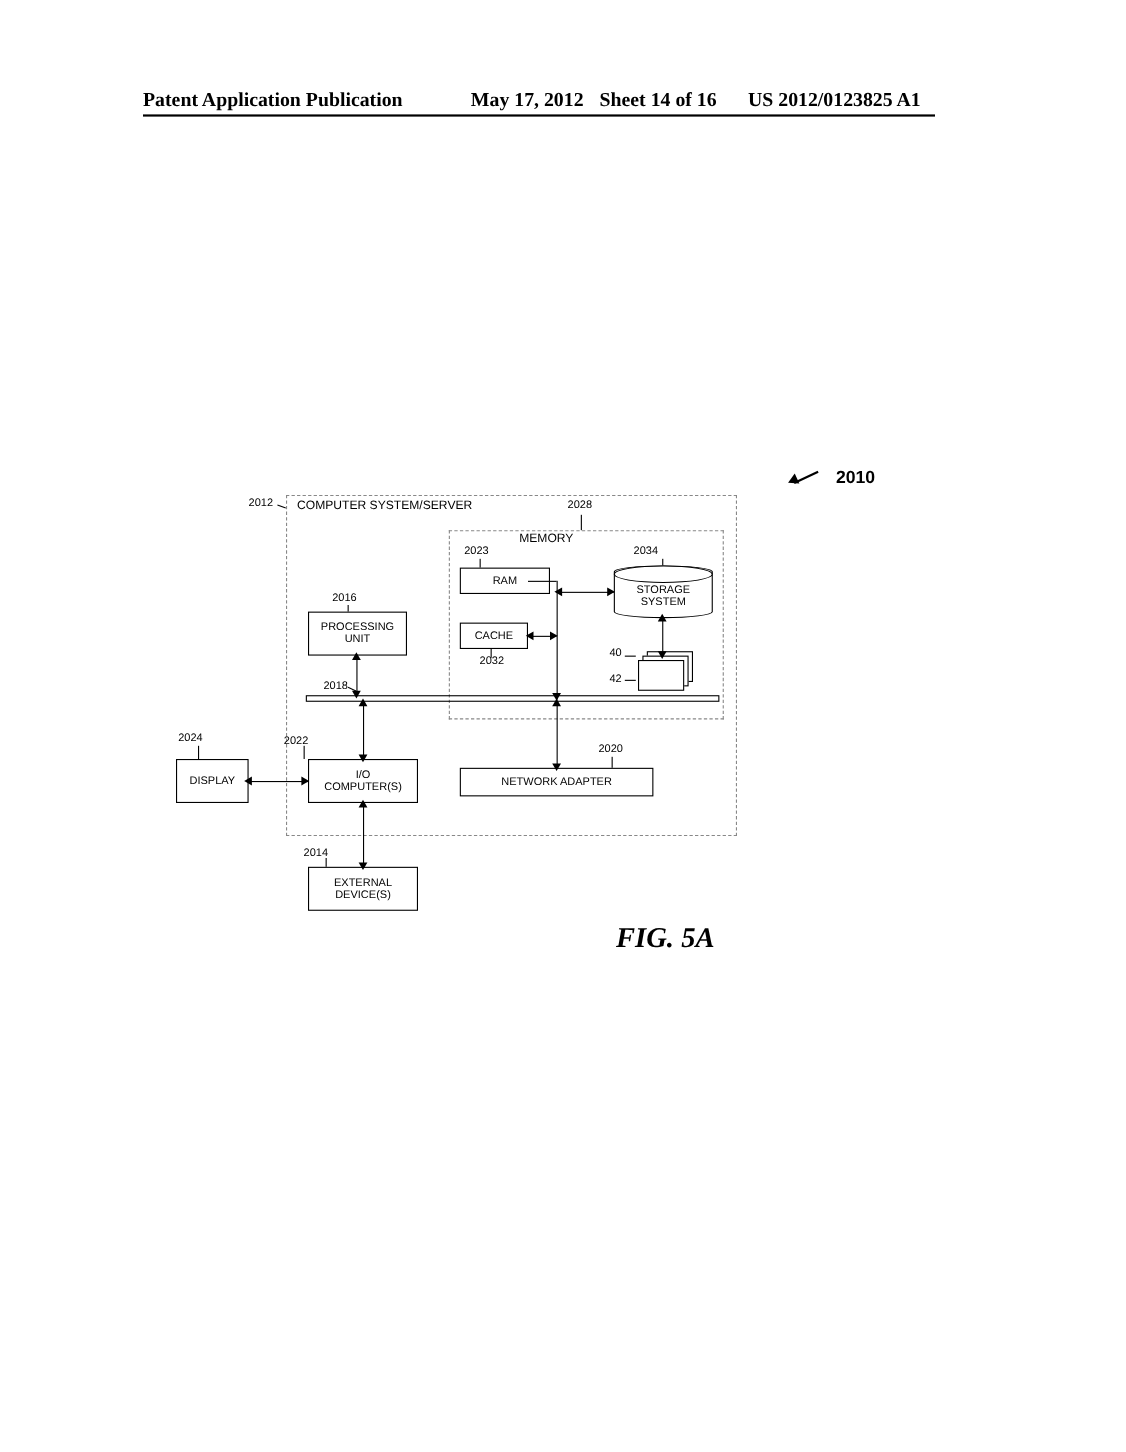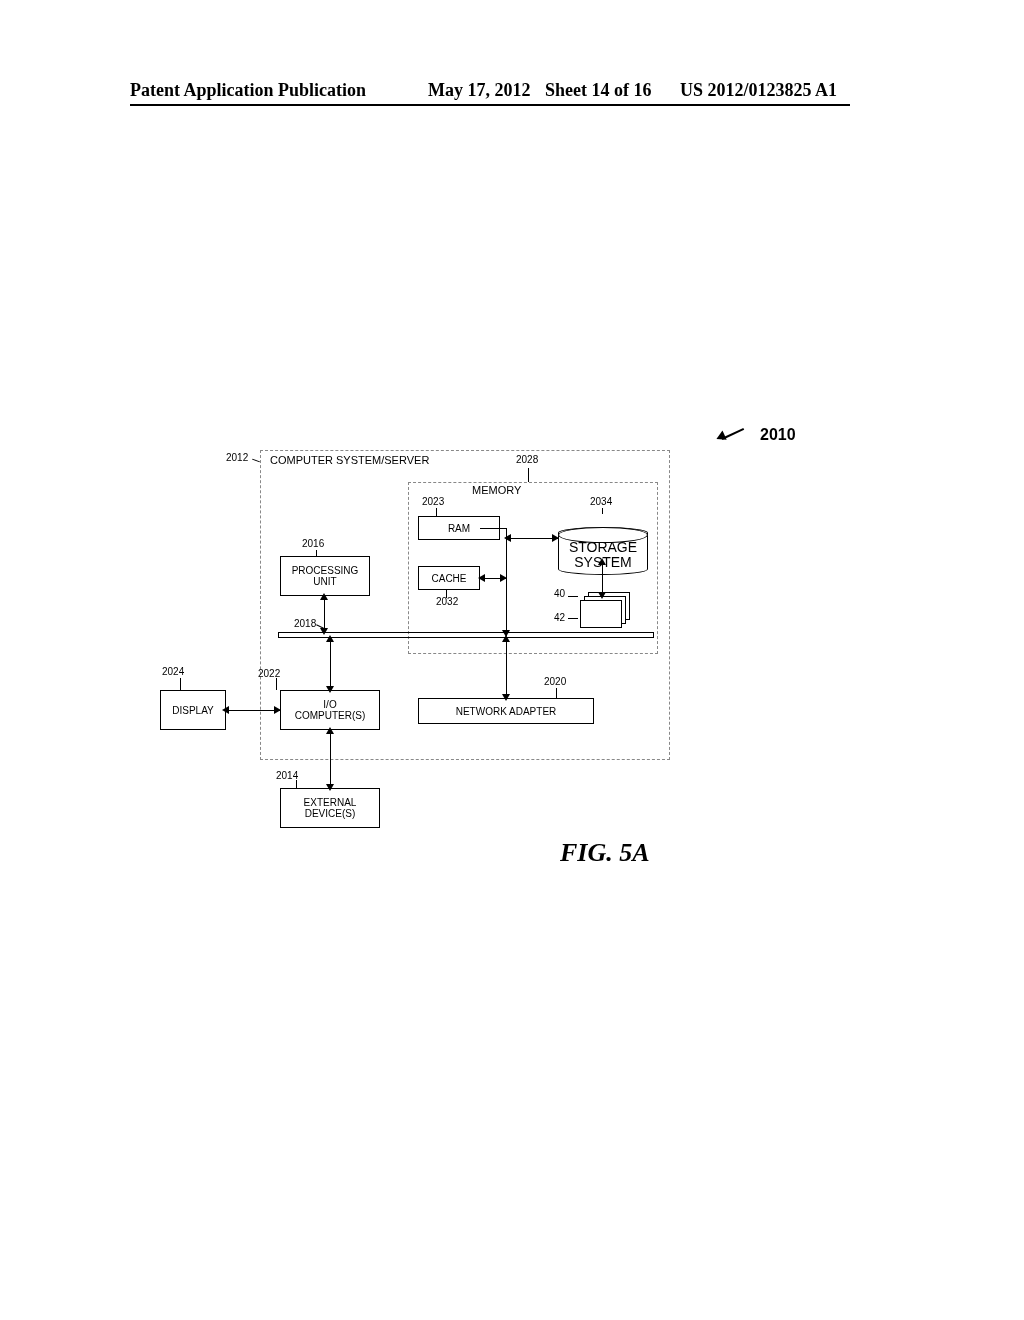--- a/index.html
+++ b/index.html
@@ -67,23 +67,22 @@
   
   .cylinder {
     position: absolute;
     border: 1px solid #000;
     border-radius: 50% / 12%;
     box-sizing: border-box;
     display: flex;
     align-items: center;
     justify-content: center;
     text-align: center;
-    font-size: 14px;
+    font-size: 10px;
     line-height: 1.1;
-    margin-top: 13px;
   }
   .cylinder::before {
     content: "";
     position: absolute;
     top: -1px; left: -1px; right: -1px;
     height: 14px;
     border: 1px solid #000;
     border-radius: 50%;
     background: #fff;
   }
@@ -188,21 +187,21 @@
   <div class="solid-box" style="left:258px; top:136px; width:62px; height:24px;">
     <span>CACHE</span>
   </div>
   <div class="label small" style="left:276px; top:166px;">2032</div>
   <div class="lead" style="left:286px; top:160px; width:1px; height:8px;"></div>
 
   <div class="cylinder" style="left:398px; top:84px; width:90px; height:48px;">
     <span style="position:relative; top:4px;">STORAGE
 SYSTEM</span>
   </div>
-  <div class="label small" style="left:430px; top:66px;">2034</div>
+  <div class="label small" style="left:416px; top:66px;">2034</div>
   <div class="lead" style="left:442px; top:78px; width:1px; height:6px;"></div>
 
   <div class="stack" style="left:420px; top:162px;">
     <div class="sheet" style="left:8px; top:0;"></div>
     <div class="sheet" style="left:4px; top:4px;"></div>
     <div class="sheet" style="left:0; top:8px;"></div>
   </div>
   <div class="label small" style="left:394px; top:158px;">40</div>
   <div class="lead" style="left:408px; top:166px; width:10px; height:1px;"></div>
   <div class="label small" style="left:394px; top:182px;">42</div>

